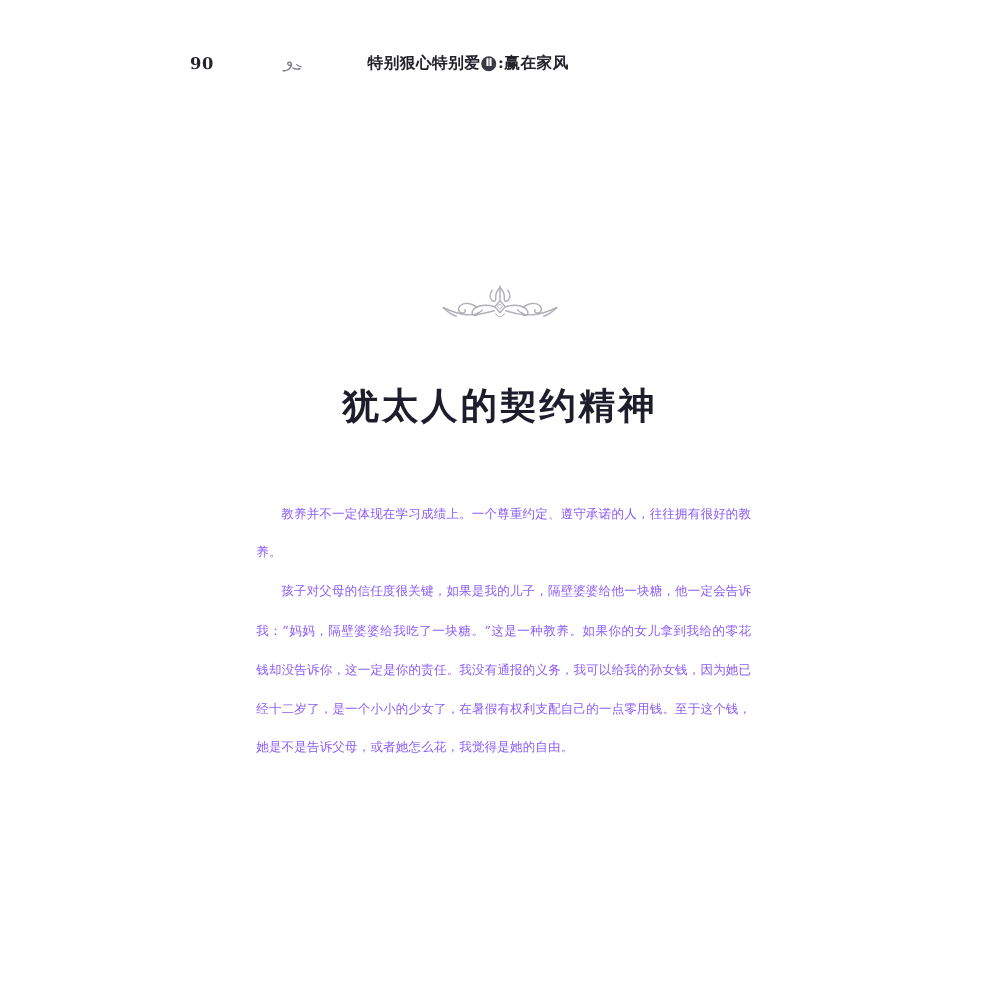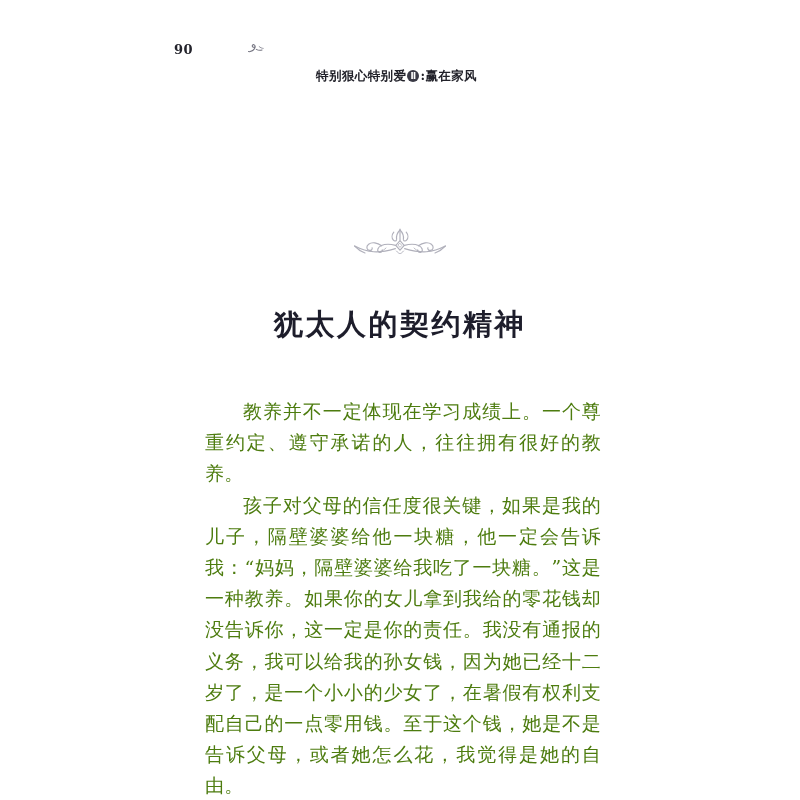--- a/index.html
+++ b/index.html
@@ -17,24 +17,24 @@
   .page {
     position: relative;
     width: 800px;
     height: 800px;
     box-sizing: border-box;
   }
 
   
   .running-header {
     position: absolute;
-    left: 174px;
+    left: 152px;
     top: 42px;
     display: flex;
-    align-items: flex-start;
+    align-items: flex-end;
     white-space: nowrap;
     color: #2b2b33;
     gap: 44px;
   }
   .folio {
     font-family: "DejaVu Serif", "Liberation Serif", serif;
     font-weight: 700;
     font-size: 13px;
     letter-spacing: 0.5px;
     color: #24242c;
@@ -44,21 +44,20 @@
     display: inline-flex;
     align-items: center;
     color: #6b6b78;
   }
   .header-title {
     font-family: "DejaVu Serif", "Liberation Serif", serif;
     font-weight: 700;
     font-size: 12.5px;
     letter-spacing: 0.4px;
     color: #22222a;
-    margin-top: 26px;
   }
   .vol-badge {
     display: inline-block;
     width: 12px;
     height: 12px;
     line-height: 12px;
     border-radius: 50%;
     background: #3a3a46;
     color: #ffffff;
     font-size: 8.5px;
@@ -101,23 +100,23 @@
   .body-text {
     position: absolute;
     left: 205px;
     top: 396px;
     width: 396px;
   }
   .para {
     margin: 0;
     text-indent: 2em;
     font-family: "DejaVu Serif", "Liberation Serif", serif;
-    font-size: 19px;
+    font-size: 10px;
     line-height: 31.2px;
-    color: #4d7c0f;
+    color: #8b5cf6;
     text-align: justify;
     text-justify: inter-ideograph;
     letter-spacing: 0.15px;
   }
 </style>
 </head>
 <body>
 
 <div class="page">
 

